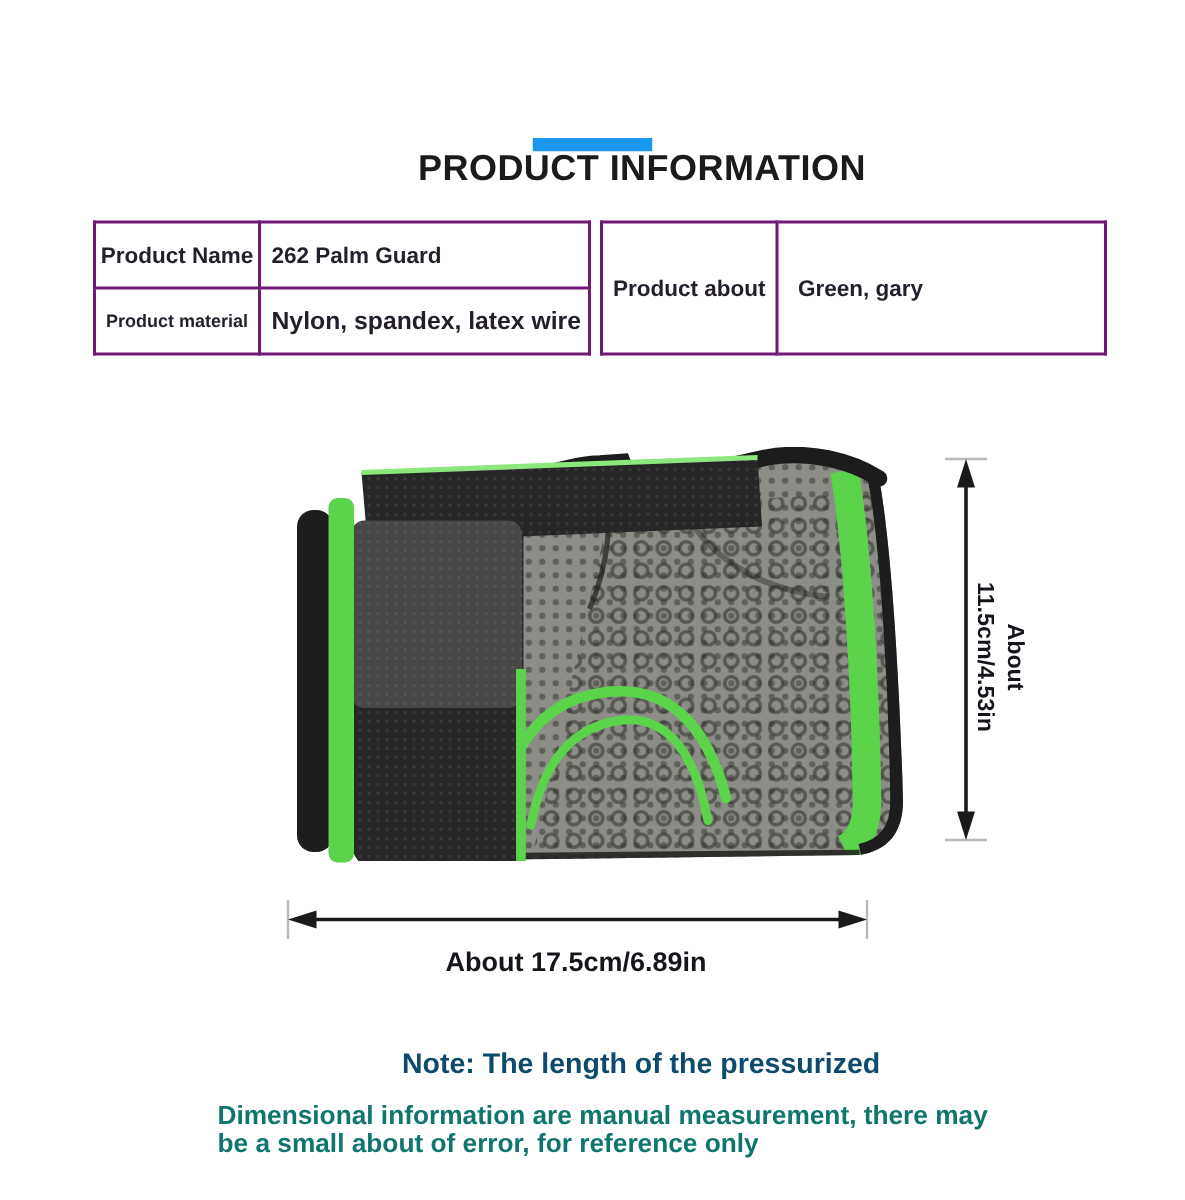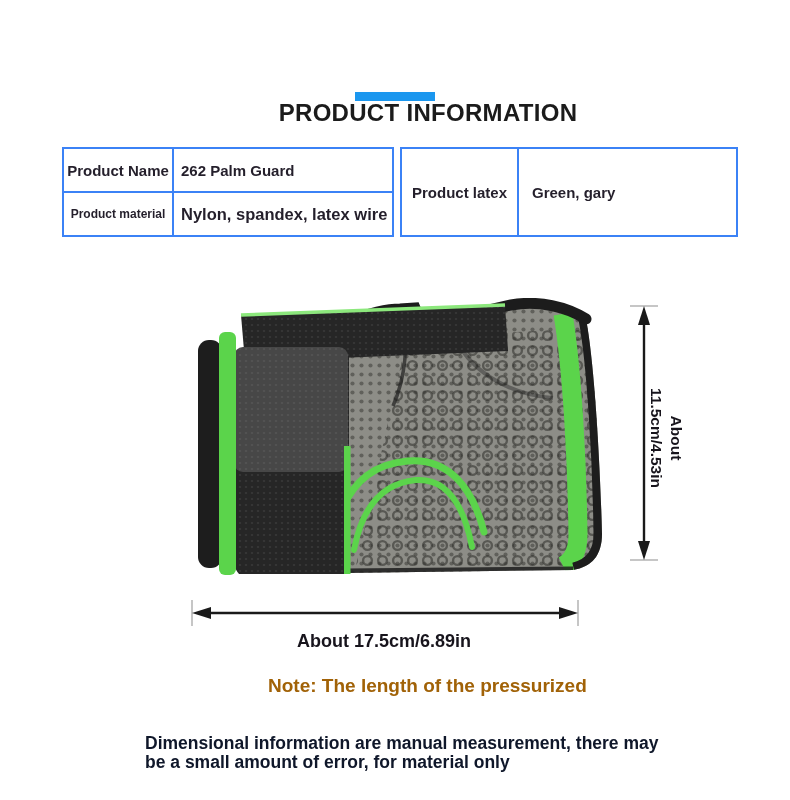--- a/index.html
+++ b/index.html
@@ -3,41 +3,41 @@
 <meta charset="utf-8">
 <style>
   html,body{margin:0;padding:0;background:#fff;}
   .page{position:relative;width:790px;height:800px;background:#ffffff;overflow:hidden;
         font-family:"Liberation Sans",sans-serif;color:#1a1a1a;}
   .accent{position:absolute;left:355px;top:92px;line-height:0;}
   .title{position:absolute;left:0;top:99px;width:790px;text-align:center;
          font-size:24px;font-weight:600;letter-spacing:0.3px;color:#1b1b1b;padding-left:33px;}
   .tables{position:absolute;left:62px;top:147px;display:flex;gap:6px;}
   table.spec{border-collapse:collapse;table-layout:fixed;}
-  table.spec td{border:2px solid #3b82f6;height:40px;font-weight:700;color:#241f2b;
+  table.spec td{border:2px solid #701a75;height:40px;font-weight:700;color:#241f2b;
                 overflow:hidden;white-space:nowrap;}
   .tA{width:332px;} .tB{width:338px;}
   .tA .lbl{width:106px;text-align:center;}
   .tB .lbl{width:113px;text-align:center;}
   .tA .val{padding-left:7px;}
   .tB .val{padding-left:13px;}
   .fs15{font-size:15px;} .fs12{font-size:12px;} .fs13{font-size:13px;}
   .fs16{font-size:16.5px;} .fs155{font-size:15.5px;}
   .product-svg{position:absolute;left:195px;top:298px;}
   .v-arrow{position:absolute;left:629px;top:302px;line-height:0;}
   .h-arrow{position:absolute;left:186px;top:599px;line-height:0;}
   .v-label{position:absolute;left:604px;top:416px;width:120px;height:44px;
            transform:rotate(90deg);text-align:center;font-weight:700;font-size:15.5px;
            line-height:20px;color:#17141c;}
   .h-label{position:absolute;left:234px;top:631px;width:300px;text-align:center;
            font-weight:700;font-size:18px;color:#17141c;}
-  .note{position:absolute;left:268px;top:675px;font-weight:700;font-size:19px;
-        line-height:21px;color:#a16207;}
+  .note{position:absolute;left:268px;top:699px;font-weight:700;font-size:19px;
+        line-height:21px;color:#0c4a6e;}
   .disclaimer{position:absolute;left:145px;top:734px;font-weight:700;font-size:17.5px;
-        line-height:19px;color:#0f172a;}
+        line-height:19px;color:#0f766e;}
 </style>
 </head>
 <body>
 
 <div class="page">
 
   <span class="accent">
     <svg width="80" height="9">
       <rect x="0" y="0" width="80" height="9" fill="#1b97ef"></rect>
     </svg>
@@ -54,21 +54,21 @@
       </tr>
       <tr>
         <td class="lbl fs12">Product material</td>
         <td class="val fs16">Nylon, spandex, latex wire</td>
       </tr>
     </tbody>
       </table>
     <table class="spec tB">
       <tbody>
           <tr>
-        <td class="lbl fs15">Product latex</td>
+        <td class="lbl fs15">Product about</td>
         <td class="val fs15">Green, gary</td>
       </tr>
     </tbody>
       </table>
   </div>
 
   <svg class="product-svg" width="410" height="280" viewBox="0 0 410 280">
     <defs>
       <pattern id="pDots" width="9" height="9" patternUnits="userSpaceOnUse">
         <circle cx="4.5" cy="4.5" r="2.1" fill="#33332f" opacity="0.5"></circle>
@@ -147,16 +147,16 @@
     </svg>
   </span>
   <div class="h-label">About 17.5cm/6.89in</div>
 
   <div class="note">
     <div>Note: The length of the pressurized</div>
   </div>
 
   <div class="disclaimer">
     <div>Dimensional information are manual measurement, there may</div>
-    <div>be a small amount of error, for material only</div>
+    <div>be a small about of error, for reference only</div>
   </div>
 
 </div>
 
 </body></html>

